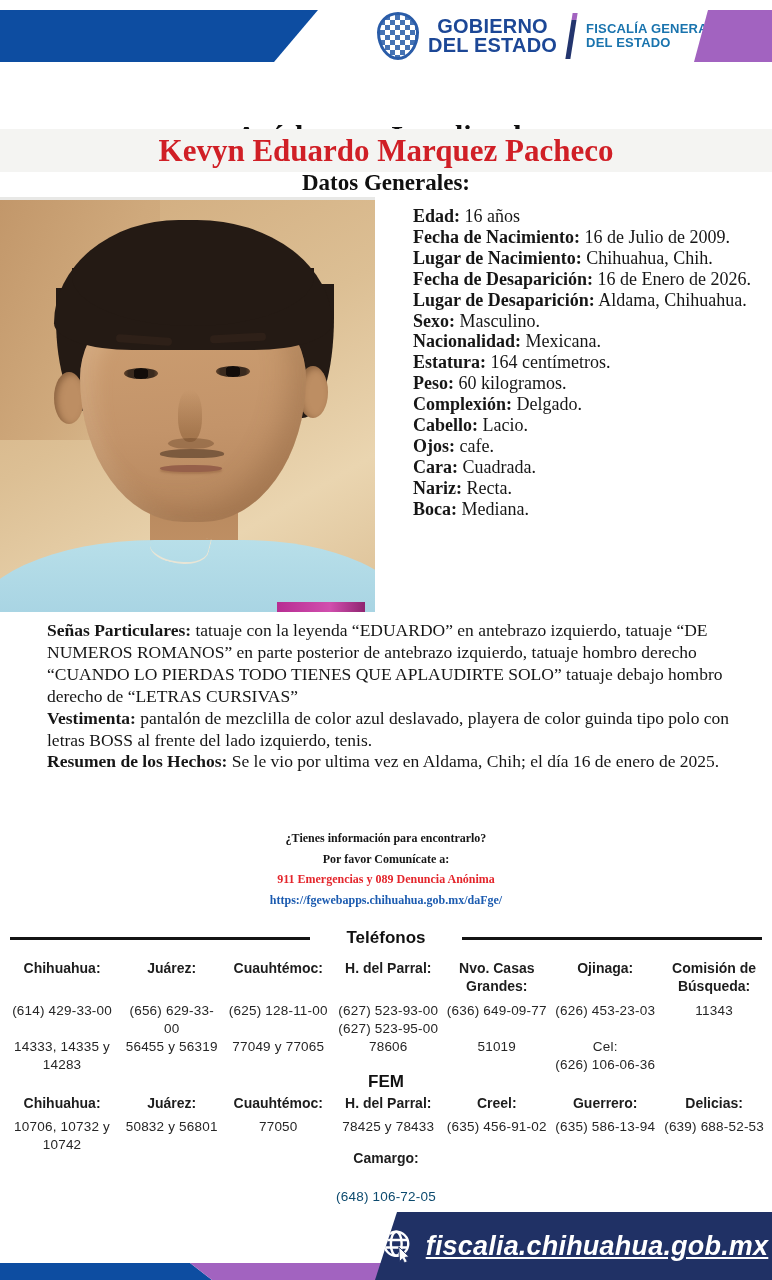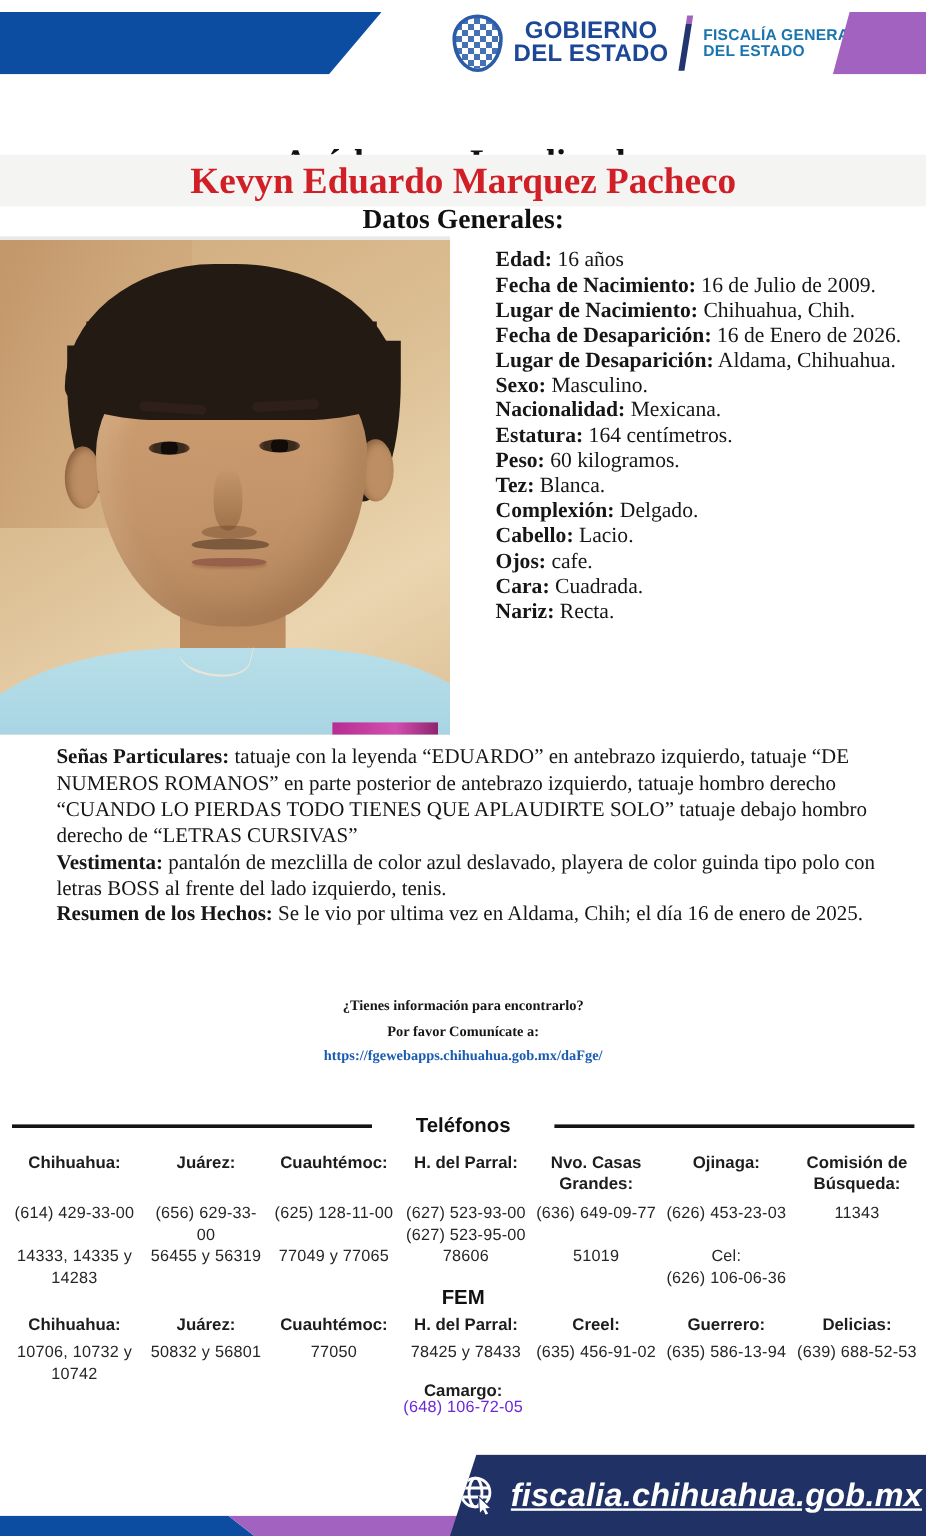--- a/index.html
+++ b/index.html
@@ -100,22 +100,22 @@
          grid-template-columns:15.2% 13.5% 14.4% 14.4% 14% 14.4% 14.1%;}
   .cell{text-align:center;white-space:pre-line;padding:0 3px;}
   .hdr-cell{font-weight:bold;font-size:14px;color:#1d1d1d;line-height:1.25;}
   .val-cell{font-size:13.5px;color:#262626;line-height:1.3;letter-spacing:.2px;}
   .row-headers{top:960px;} .row-phones{top:1002px;} .row-exts{top:1038px;}
   .fem-title{position:absolute;top:1072px;left:0;width:100%;text-align:center;
              font-weight:bold;font-size:17px;color:#111;}
   .row-fem-headers{top:1095px;} .row-fem-values{top:1118px;}
   .camargo-label{position:absolute;top:1150px;left:0;width:100%;text-align:center;
                  font-weight:bold;font-size:14px;color:#1d1d1d;}
-  .camargo-phone{position:absolute;top:1165px;left:0;width:100%;text-align:center;
-                 font-size:13.5px;color:#6d28d9;letter-spacing:.2px;}
+  .camargo-phone{position:absolute;top:1189px;left:0;width:100%;text-align:center;
+                 font-size:13.5px;color:#0c4a6e;letter-spacing:.2px;}
 
   
   .stripe-blue{position:absolute;bottom:0;left:0;width:212px;height:17px;background:#0d4da1;
                clip-path:polygon(0 0,190px 0,212px 100%,0 100%);}
   .stripe-purple{position:absolute;bottom:0;left:190px;width:200px;height:17px;background:#a263c0;
                  clip-path:polygon(0 0,100% 0,100% 100%,22px 100%);}
   .footer-navy{position:absolute;bottom:0;left:375px;width:397px;height:68px;background:#203165;
                clip-path:polygon(22px 0,100% 0,100% 100%,0 100%);
                display:flex;align-items:center;justify-content:center;gap:11px;z-index:2;}
   .footer-url{color:#ffffff;font-weight:bold;font-style:italic;font-size:27px;letter-spacing:.2px;}
@@ -172,37 +172,38 @@
 <div class="fields">
   <div class="field"><b>Edad:</b> <span>16 años</span></div>
   <div class="field"><b>Fecha de Nacimiento:</b> <span>16 de Julio de 2009.</span></div>
   <div class="field"><b>Lugar de Nacimiento:</b> <span>Chihuahua, Chih.</span></div>
   <div class="field"><b>Fecha de Desaparición:</b> <span>16 de Enero de 2026.</span></div>
   <div class="field"><b>Lugar de Desaparición:</b> <span>Aldama, Chihuahua.</span></div>
   <div class="field"><b>Sexo:</b> <span>Masculino.</span></div>
   <div class="field"><b>Nacionalidad:</b> <span>Mexicana.</span></div>
   <div class="field"><b>Estatura:</b> <span>164 centímetros.</span></div>
   <div class="field"><b>Peso:</b> <span>60 kilogramos.</span></div>
-  <div class="field"><b>Tez:</b> <span>Blanca.</span></div>
   <div class="field"><b>Complexión:</b> <span>Delgado.</span></div>
   <div class="field"><b>Cabello:</b> <span>Lacio.</span></div>
   <div class="field"><b>Ojos:</b> <span>cafe.</span></div>
   <div class="field"><b>Cara:</b> <span>Cuadrada.</span></div>
   <div class="field"><b>Nariz:</b> <span>Recta.</span></div>
+  <div class="field"><b>Boca:</b> <span>Mediana.</span></div>
 </div>
 
 <div class="paragraphs">
   <span><b>Señas Particulares:</b><span> tatuaje con la leyenda “EDUARDO” en antebrazo izquierdo, tatuaje “DE NUMEROS ROMANOS” en parte posterior de antebrazo izquierdo, tatuaje hombro derecho “CUANDO LO PIERDAS TODO TIENES QUE APLAUDIRTE SOLO” tatuaje debajo hombro derecho de “LETRAS CURSIVAS”</span></span><br>
   <span><b>Vestimenta:</b><span> pantalón de mezclilla de color azul deslavado, playera de color guinda tipo polo con letras BOSS al frente del lado izquierdo, tenis.</span></span><br>
   <span><b>Resumen de los Hechos:</b><span> Se le vio por ultima vez en Aldama, Chih; el día 16 de enero de 2025.</span></span>
 </div>
 
 <div class="contact">
   <div>¿Tienes información para encontrarlo?</div>
   <div>Por favor Comunícate a:</div>
+  <div class="red">911 Emergencias y 089 Denuncia Anónima</div>
   <a class="link" href="#">https://fgewebapps.chihuahua.gob.mx/daFge/</a>
 </div>
 
 <div class="tel-title-row sans">
   <div class="rule"></div>
   <div class="tel-title">Teléfonos</div>
   <div class="rule"></div>
 </div>
 
 <div class="grid7 sans row-headers">

